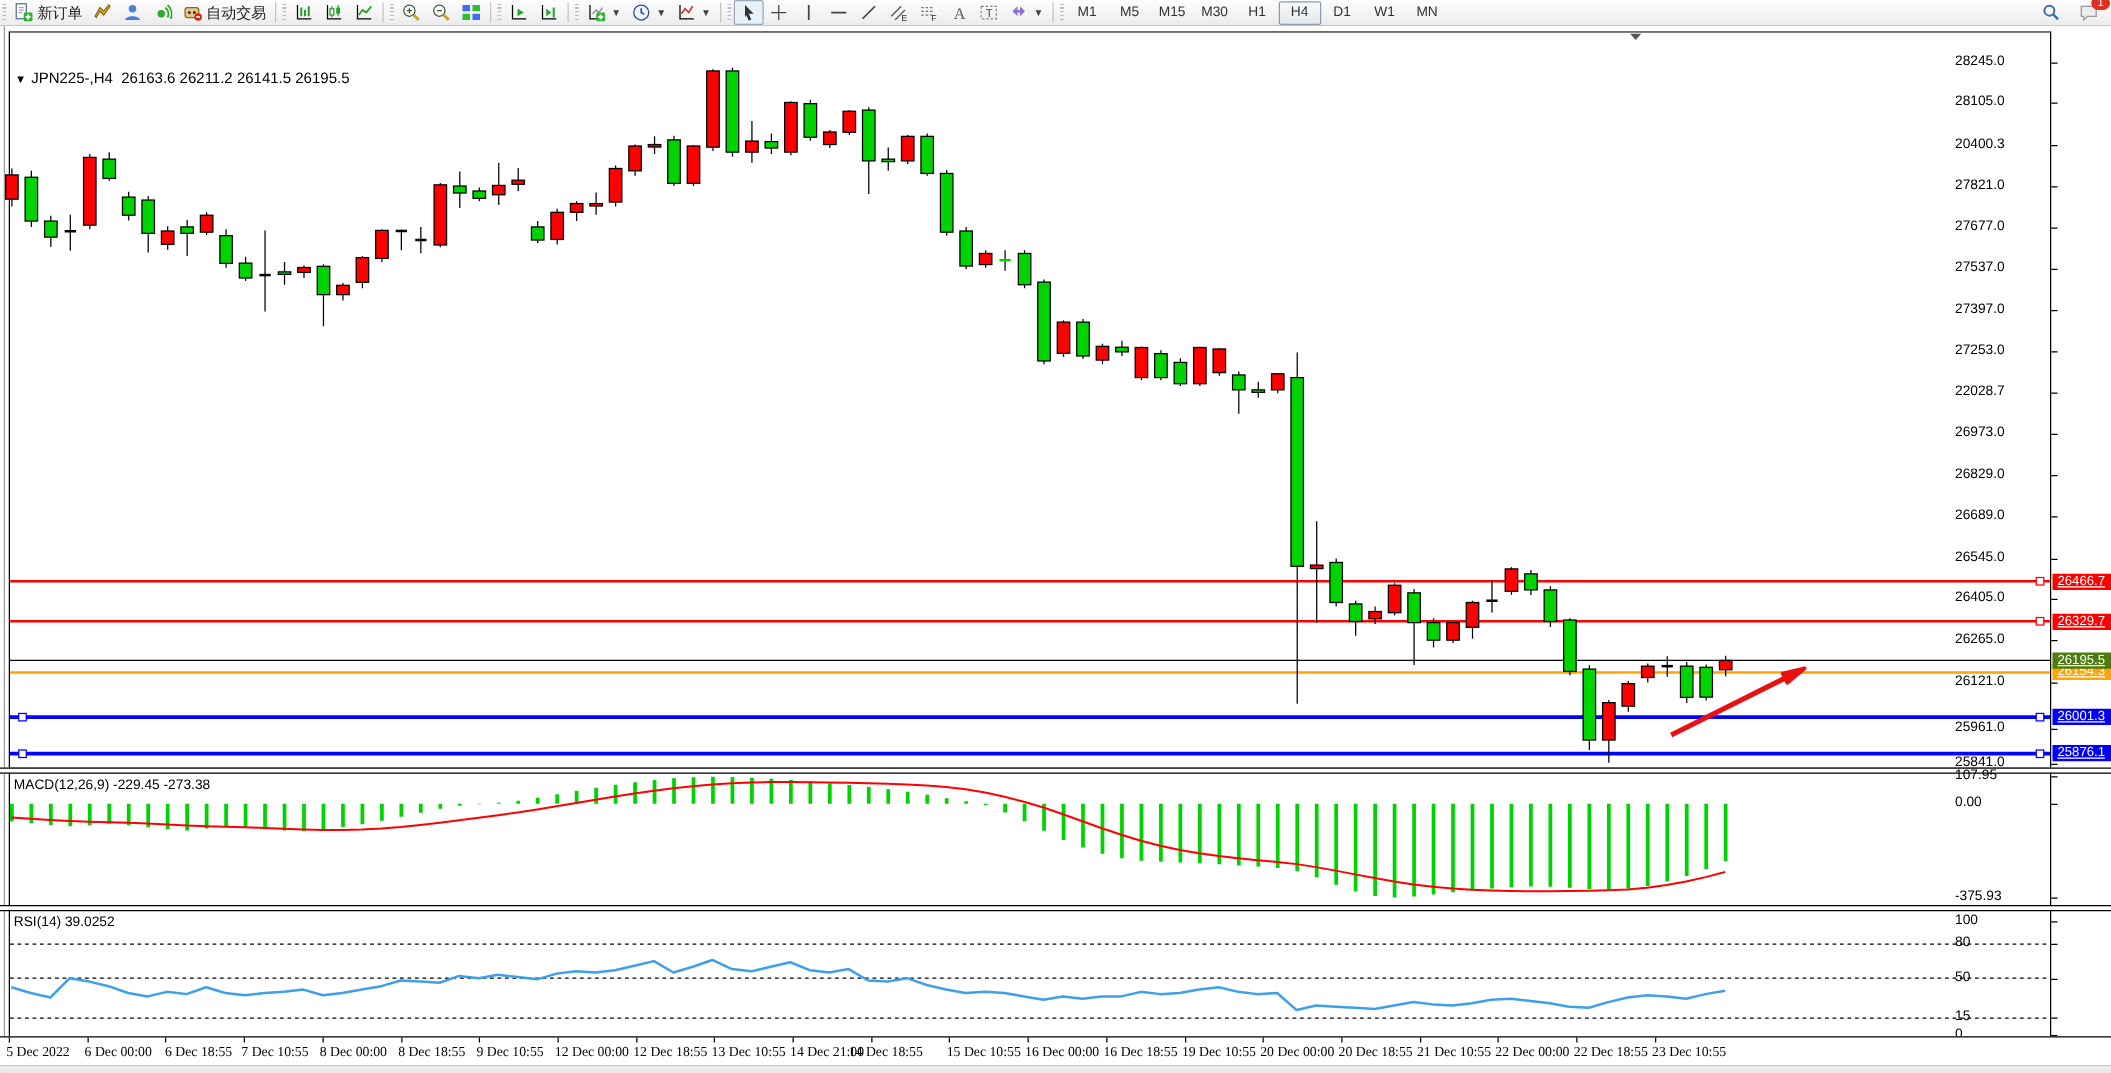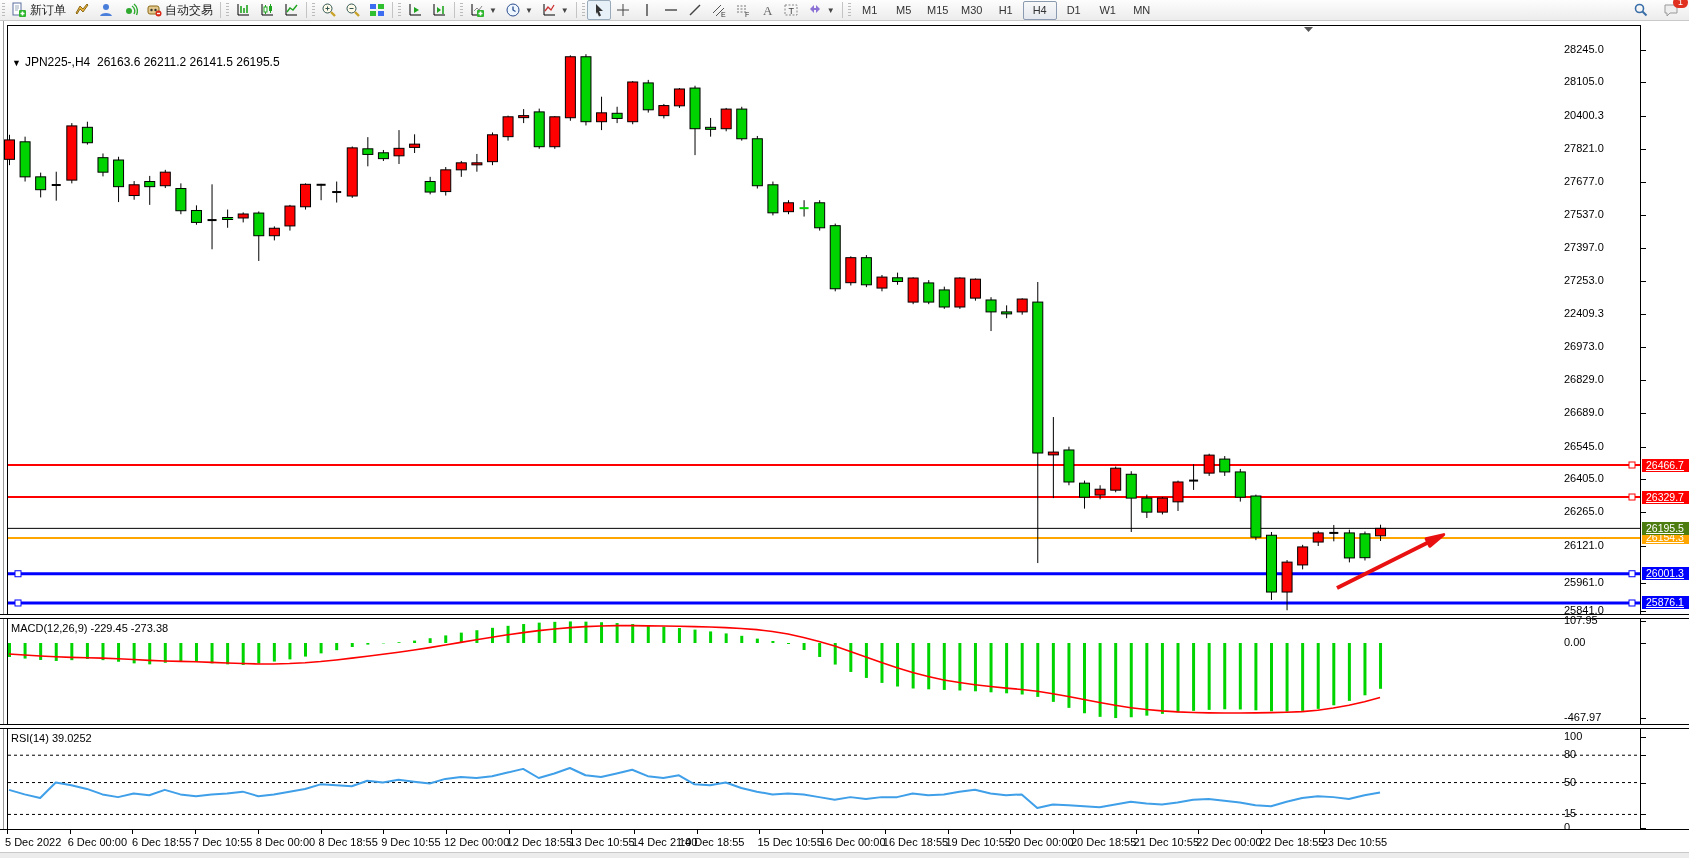--- a/index.html
+++ b/index.html
@@ -23,21 +23,21 @@
   #chartwin:before{content:"";position:absolute;left:3px;top:0;bottom:0;width:1px;background:#9a9a9a;}
   .pane-svg{position:absolute;left:0;}
   .pane-sep{position:absolute;left:0;width:1689px;height:3px;background:#fff;border-top:1px solid #000;border-bottom:1px solid #000;}
   #chart-title{position:absolute;left:12px;top:7px;font-size:12px;color:#000;white-space:nowrap;margin-top:27px;}
   #chart-title .tri{font-size:9px;margin-right:4px;}
   .pane-label{position:absolute;left:11px;font-size:11px;color:#000;white-space:nowrap;}
   .axis-label{position:absolute;left:1564px;font-size:11px;color:#000;white-space:nowrap;}
   .axis-tick{position:absolute;left:1641px;width:5px;height:1px;background:#000;}
   .price-tag{position:absolute;left:1642px;width:59px;height:13px;font-size:10.5px;line-height:13px;color:#fff;text-align:left;padding-left:4px;box-sizing:border-box;white-space:nowrap;text-decoration:underline;}
   #timeaxis{position:absolute;left:0;top:808px;width:1689px;height:23px;background:#fff;border-top:1px solid #000;}
-  .time-label{position:absolute;top:6px;font-size:11px;color:#000;white-space:nowrap;}
+  .time-label{position:absolute;top:6px;font-size:11px;color:#000;white-space:nowrap;font-family:Liberation Serif, serif;}
   .time-tick{position:absolute;top:0;width:1px;height:4px;background:#000;}
   #bottomstrip{position:absolute;left:0;top:831px;width:1689px;height:6px;background:#ececec;border-top:1px solid #c9c9c9;}
 </style>
 </head>
 <body>
 
 <div id="app">
   <div id="toolbar">
       <span class="grip"></span>
       <span class="tb-btn">
@@ -622,21 +622,21 @@
         <div class="axis-label" style="top:120.57476635514035px">27821.0</div>
         <div class="axis-tick" style="top:161.21962616822447px"></div>
         <div class="axis-label" style="top:154.21962616822447px">27677.0</div>
         <div class="axis-tick" style="top:193.92990654205627px"></div>
         <div class="axis-label" style="top:186.92990654205627px">27537.0</div>
         <div class="axis-tick" style="top:226.64018691588802px"></div>
         <div class="axis-label" style="top:219.64018691588802px">27397.0</div>
         <div class="axis-tick" style="top:260.28504672897213px"></div>
         <div class="axis-label" style="top:253.28504672897213px">27253.0</div>
         <div class="axis-tick" style="top:292.9953271028039px"></div>
-        <div class="axis-label" style="top:285.9953271028039px">22409.3</div>
+        <div class="axis-label" style="top:285.9953271028039px">22028.7</div>
         <div class="axis-tick" style="top:325.7056074766357px"></div>
         <div class="axis-label" style="top:318.7056074766357px">26973.0</div>
         <div class="axis-tick" style="top:359.3504672897198px"></div>
         <div class="axis-label" style="top:352.3504672897198px">26829.0</div>
         <div class="axis-tick" style="top:392.0607476635516px"></div>
         <div class="axis-label" style="top:385.0607476635516px">26689.0</div>
         <div class="axis-tick" style="top:425.7056074766357px"></div>
         <div class="axis-label" style="top:418.7056074766357px">26545.0</div>
         <div class="axis-tick" style="top:458.41588785046747px"></div>
         <div class="axis-label" style="top:451.41588785046747px">26405.0</div>
@@ -646,21 +646,21 @@
         <div class="axis-label" style="top:517.7710280373833px">26121.0</div>
         <div class="axis-tick" style="top:562.1542056074768px"></div>
         <div class="axis-label" style="top:555.1542056074768px">25961.0</div>
         <div class="axis-tick" style="top:590.1915887850469px"></div>
         <div class="axis-label" style="top:583.1915887850469px">25841.0</div>
         <div class="axis-tick" style="top:600.4530938123753px"></div>
         <div class="axis-label" style="top:593.4530938123753px">107.95</div>
         <div class="axis-tick" style="top:622px"></div>
         <div class="axis-label" style="top:615px">0.00</div>
         <div class="axis-tick" style="top:697.0359281437126px"></div>
-        <div class="axis-label" style="top:690.0359281437126px">-467.97</div>
+        <div class="axis-label" style="top:690.0359281437126px">-375.93</div>
         <div class="axis-tick" style="top:716px"></div>
         <div class="axis-label" style="top:709px">100</div>
         <div class="axis-tick" style="top:734.22px"></div>
         <div class="axis-label" style="top:727.22px">80</div>
         <div class="axis-tick" style="top:761.55px"></div>
         <div class="axis-label" style="top:754.55px">50</div>
         <div class="axis-tick" style="top:793.435px"></div>
         <div class="axis-label" style="top:786.435px">15</div>
         <div class="axis-tick" style="top:807.1px"></div>
         <div class="axis-label" style="top:800.1px">0</div>

